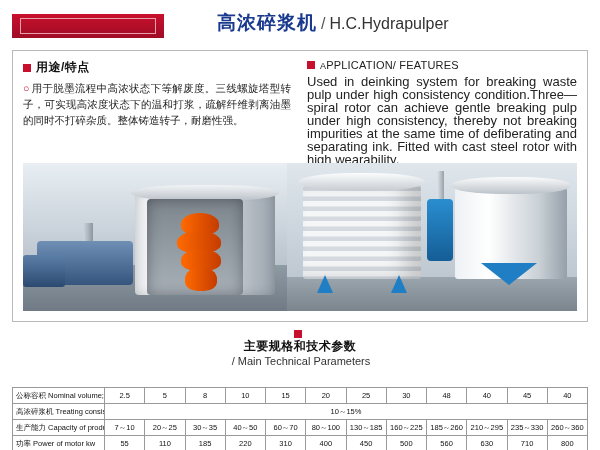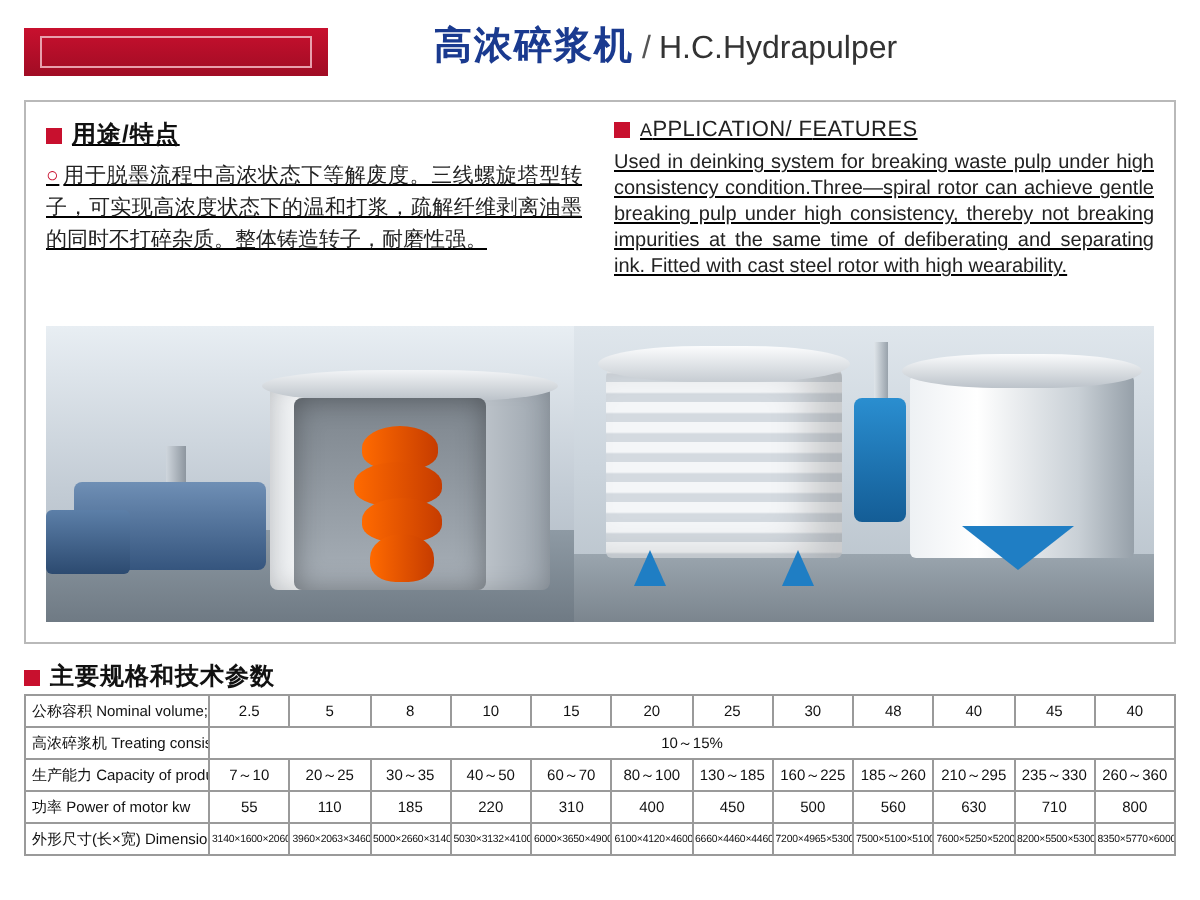--- a/index.html
+++ b/index.html
@@ -106,41 +106,40 @@
     letter-spacing: 0.2px;
     text-align: right;
   }
   .sec-head-en .cap {
     font-size: 9px;
   }
 
   .cols {
     display: flex;
     gap: 16px;
-    text-decoration: underline;
   }
   .col-left {
     width: 268px;
     flex: 0 0 auto;
   }
   .col-right {
     flex: 1 1 auto;
   }
   .body-cn {
     font-size: 10.5px;
     line-height: 16px;
     color: #222;
     text-align: justify;
   }
   .body-cn .bullet {
     color: #c8102e;
     margin-right: 2px;
   }
   .body-en {
-    font-size: 10px;
+    font-size: 13px;
     line-height: 13px;
     color: #222;
     text-align: justify;
   }
 
   
   .photo-left {
     position: absolute;
     left: 10px;
     top: 112px;
@@ -261,21 +260,22 @@
   }
   .rp-foot-b {
     position: absolute; left: 104px; bottom: 18px; width: 16px; height: 18px;
     background: #1f7ec4;
     clip-path: polygon(0 100%, 50% 0, 100% 100%);
   }
 
   
   .spec-head {
     margin-top: 8px;
-    margin-bottom: 0;
+    margin-bottom: 20px;
+    flex-direction: column;
   }
   table.spec {
     width: 100%;
     border-collapse: collapse;
     table-layout: fixed;
   }
   table.spec td {
     border: 1px solid #9a9a9a;
     text-align: center;
     vertical-align: middle;
@@ -365,20 +365,21 @@
       <div class="rp-mid"></div>
       <div class="rp-tank-b"></div>
       <div class="rp-tank-b-top"></div>
       <div class="rp-cone"></div>
     </div>
   </div>
 
   <div class="sec-head spec-head">
     <span class="sq"></span>
     <span class="t-cn">主要规格和技术参数</span>
+    <span class="t-en">/ Main Technical Parameters</span>
   </div>
 
   <table class="spec">
     <colgroup>
       <col style="width:92px">
       <col span="12">
     </colgroup>
     <tbody>
 
       <tr>

